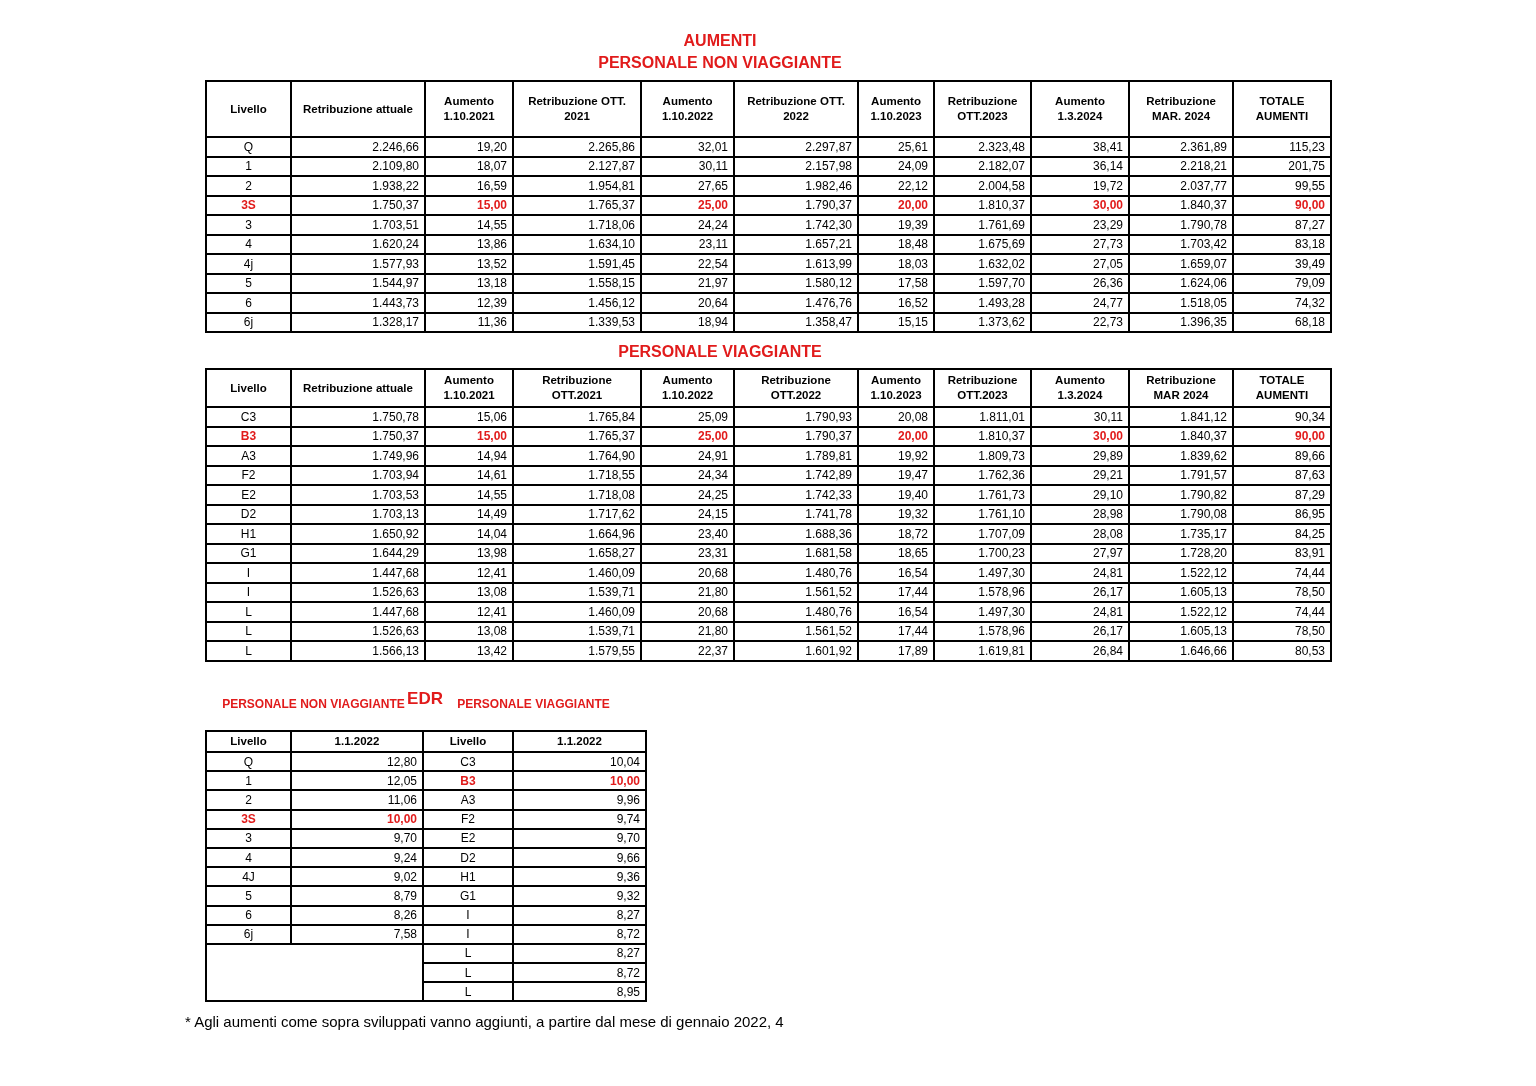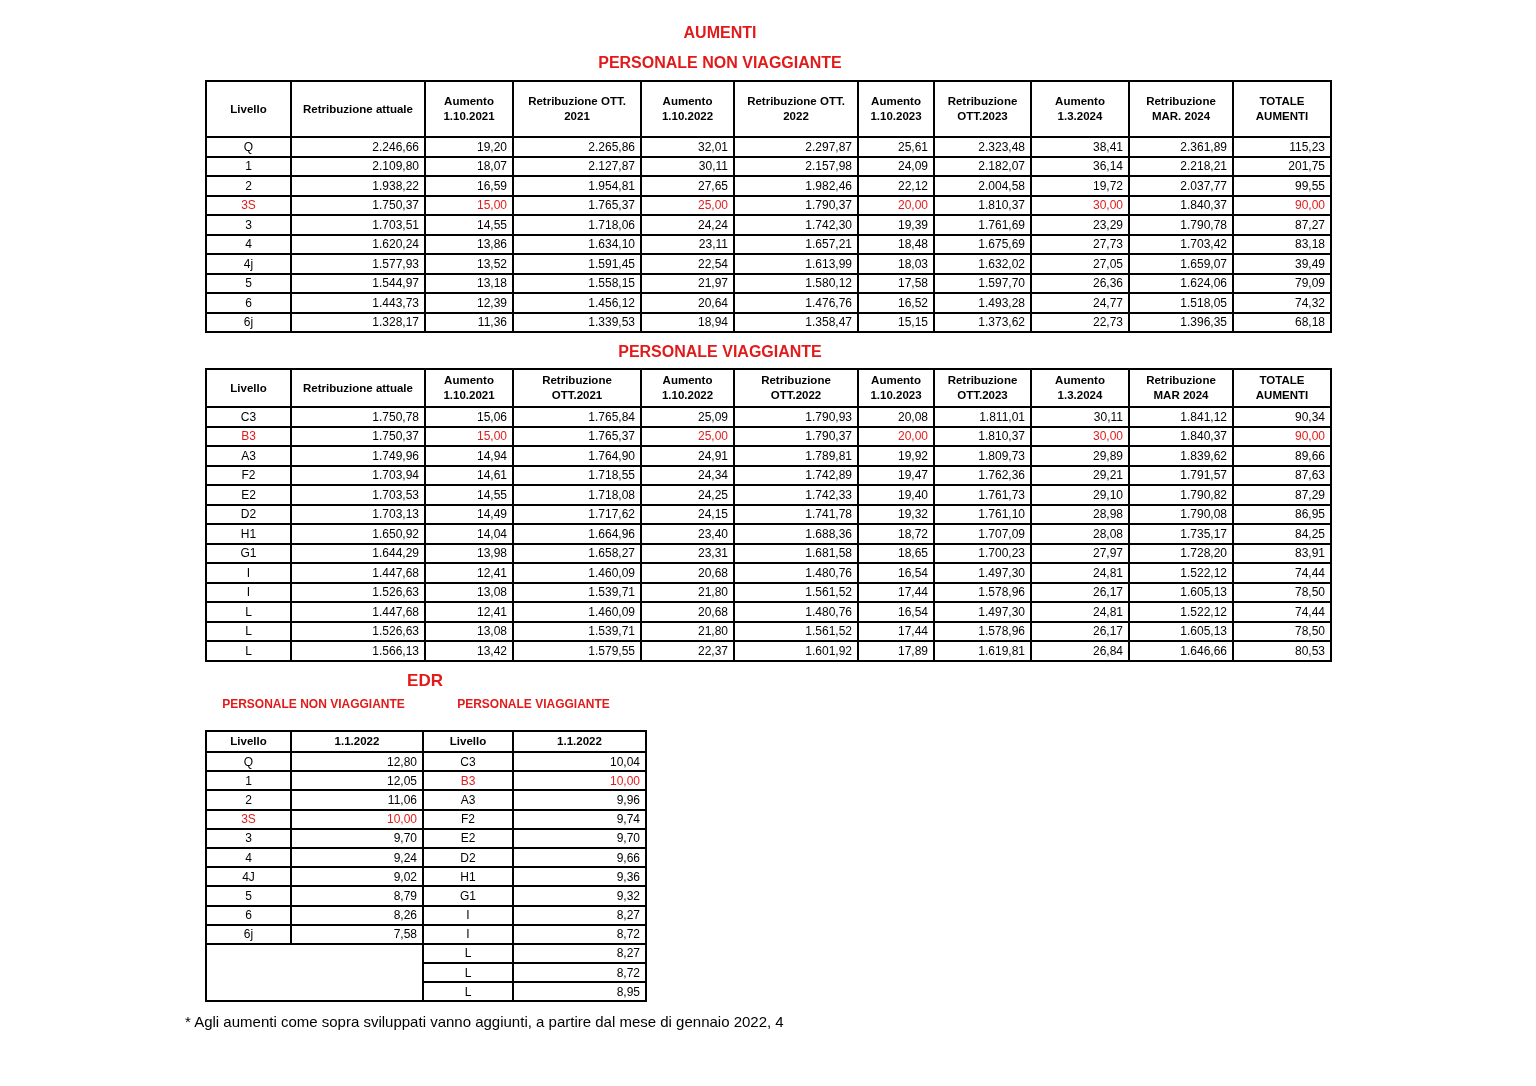--- a/index.html
+++ b/index.html
@@ -8,37 +8,37 @@
   .red-title{color:#e11b1b;font-weight:bold;text-align:center;}
   .main-title{left:205px;width:1030px;font-size:16px;}
   .edr-main{left:205px;width:440px;font-size:17px;}
   .edr-sub{font-size:12px;}
   table{position:absolute;border-collapse:collapse;table-layout:fixed;background:#fff;}
   td,th{border:2px solid #000;overflow:hidden;white-space:nowrap;vertical-align:middle;}
   th{font-weight:bold;font-size:11.5px;line-height:1.3;text-align:center;white-space:normal;padding:0 2px;}
   td{font-size:12px;line-height:1;padding:0;}
   td.lvl{text-align:center;}
   td.num{text-align:right;padding-right:5px;}
-  td.red,th.red{color:#e11b1b;font-weight:normal;}
+  td.red,th.red{color:#e11b1b;font-weight:bold;}
   #t1{left:205px;top:80px;width:1125px;}
   #t2{left:205px;top:368px;width:1125px;}
   #t1 thead th{height:54px;}
   #t2 thead th{height:36px;}
   #t1 tbody td,#t2 tbody td{height:17.5px;}
   #edr{left:205px;top:730px;width:440px;}
   #edr thead th{height:19px;}
   #edr tbody td{height:17.2px;}
   #edr td.blank{background:#fff;}
   .footnote{left:185px;top:1012px;width:480px;text-align:center;font-size:15px;line-height:19px;}
   .footnote div{white-space:nowrap;}
 </style>
 </head>
 <body>
 
-<div class="abs red-title main-title" style="top:24px;">AUMENTI</div>
+<div class="abs red-title main-title" style="top:32px;">AUMENTI</div>
 <div class="abs red-title main-title" style="top:54px;">PERSONALE NON VIAGGIANTE</div>
 
 <table id="t1">
   <colgroup>
     <col style="width:85px">
       <col style="width:134px">
       <col style="width:88px">
       <col style="width:128px">
     <col style="width:93px">
       <col style="width:124px">
@@ -394,21 +394,21 @@
         <td class="num">1.601,92</td>
         <td class="num">17,89</td>
         <td class="num">1.619,81</td>
         <td class="num">26,84</td>
         <td class="num">1.646,66</td>
         <td class="num">80,53</td>
       </tr>
     </tbody>
 </table>
 
-<div class="abs red-title edr-main" style="top:671px;">EDR</div>
+<div class="abs red-title edr-main" style="top:689px;">EDR</div>
 <div class="abs red-title edr-sub" style="top:697px;left:205px;width:217px;">PERSONALE NON VIAGGIANTE</div>
 <div class="abs red-title edr-sub" style="top:697px;left:422px;width:223px;">PERSONALE VIAGGIANTE</div>
 
 <table id="edr">
   <colgroup>
     <col style="width:85px">
       <col style="width:132px">
       <col style="width:90px">
       <col style="width:133px">
   </colgroup>

